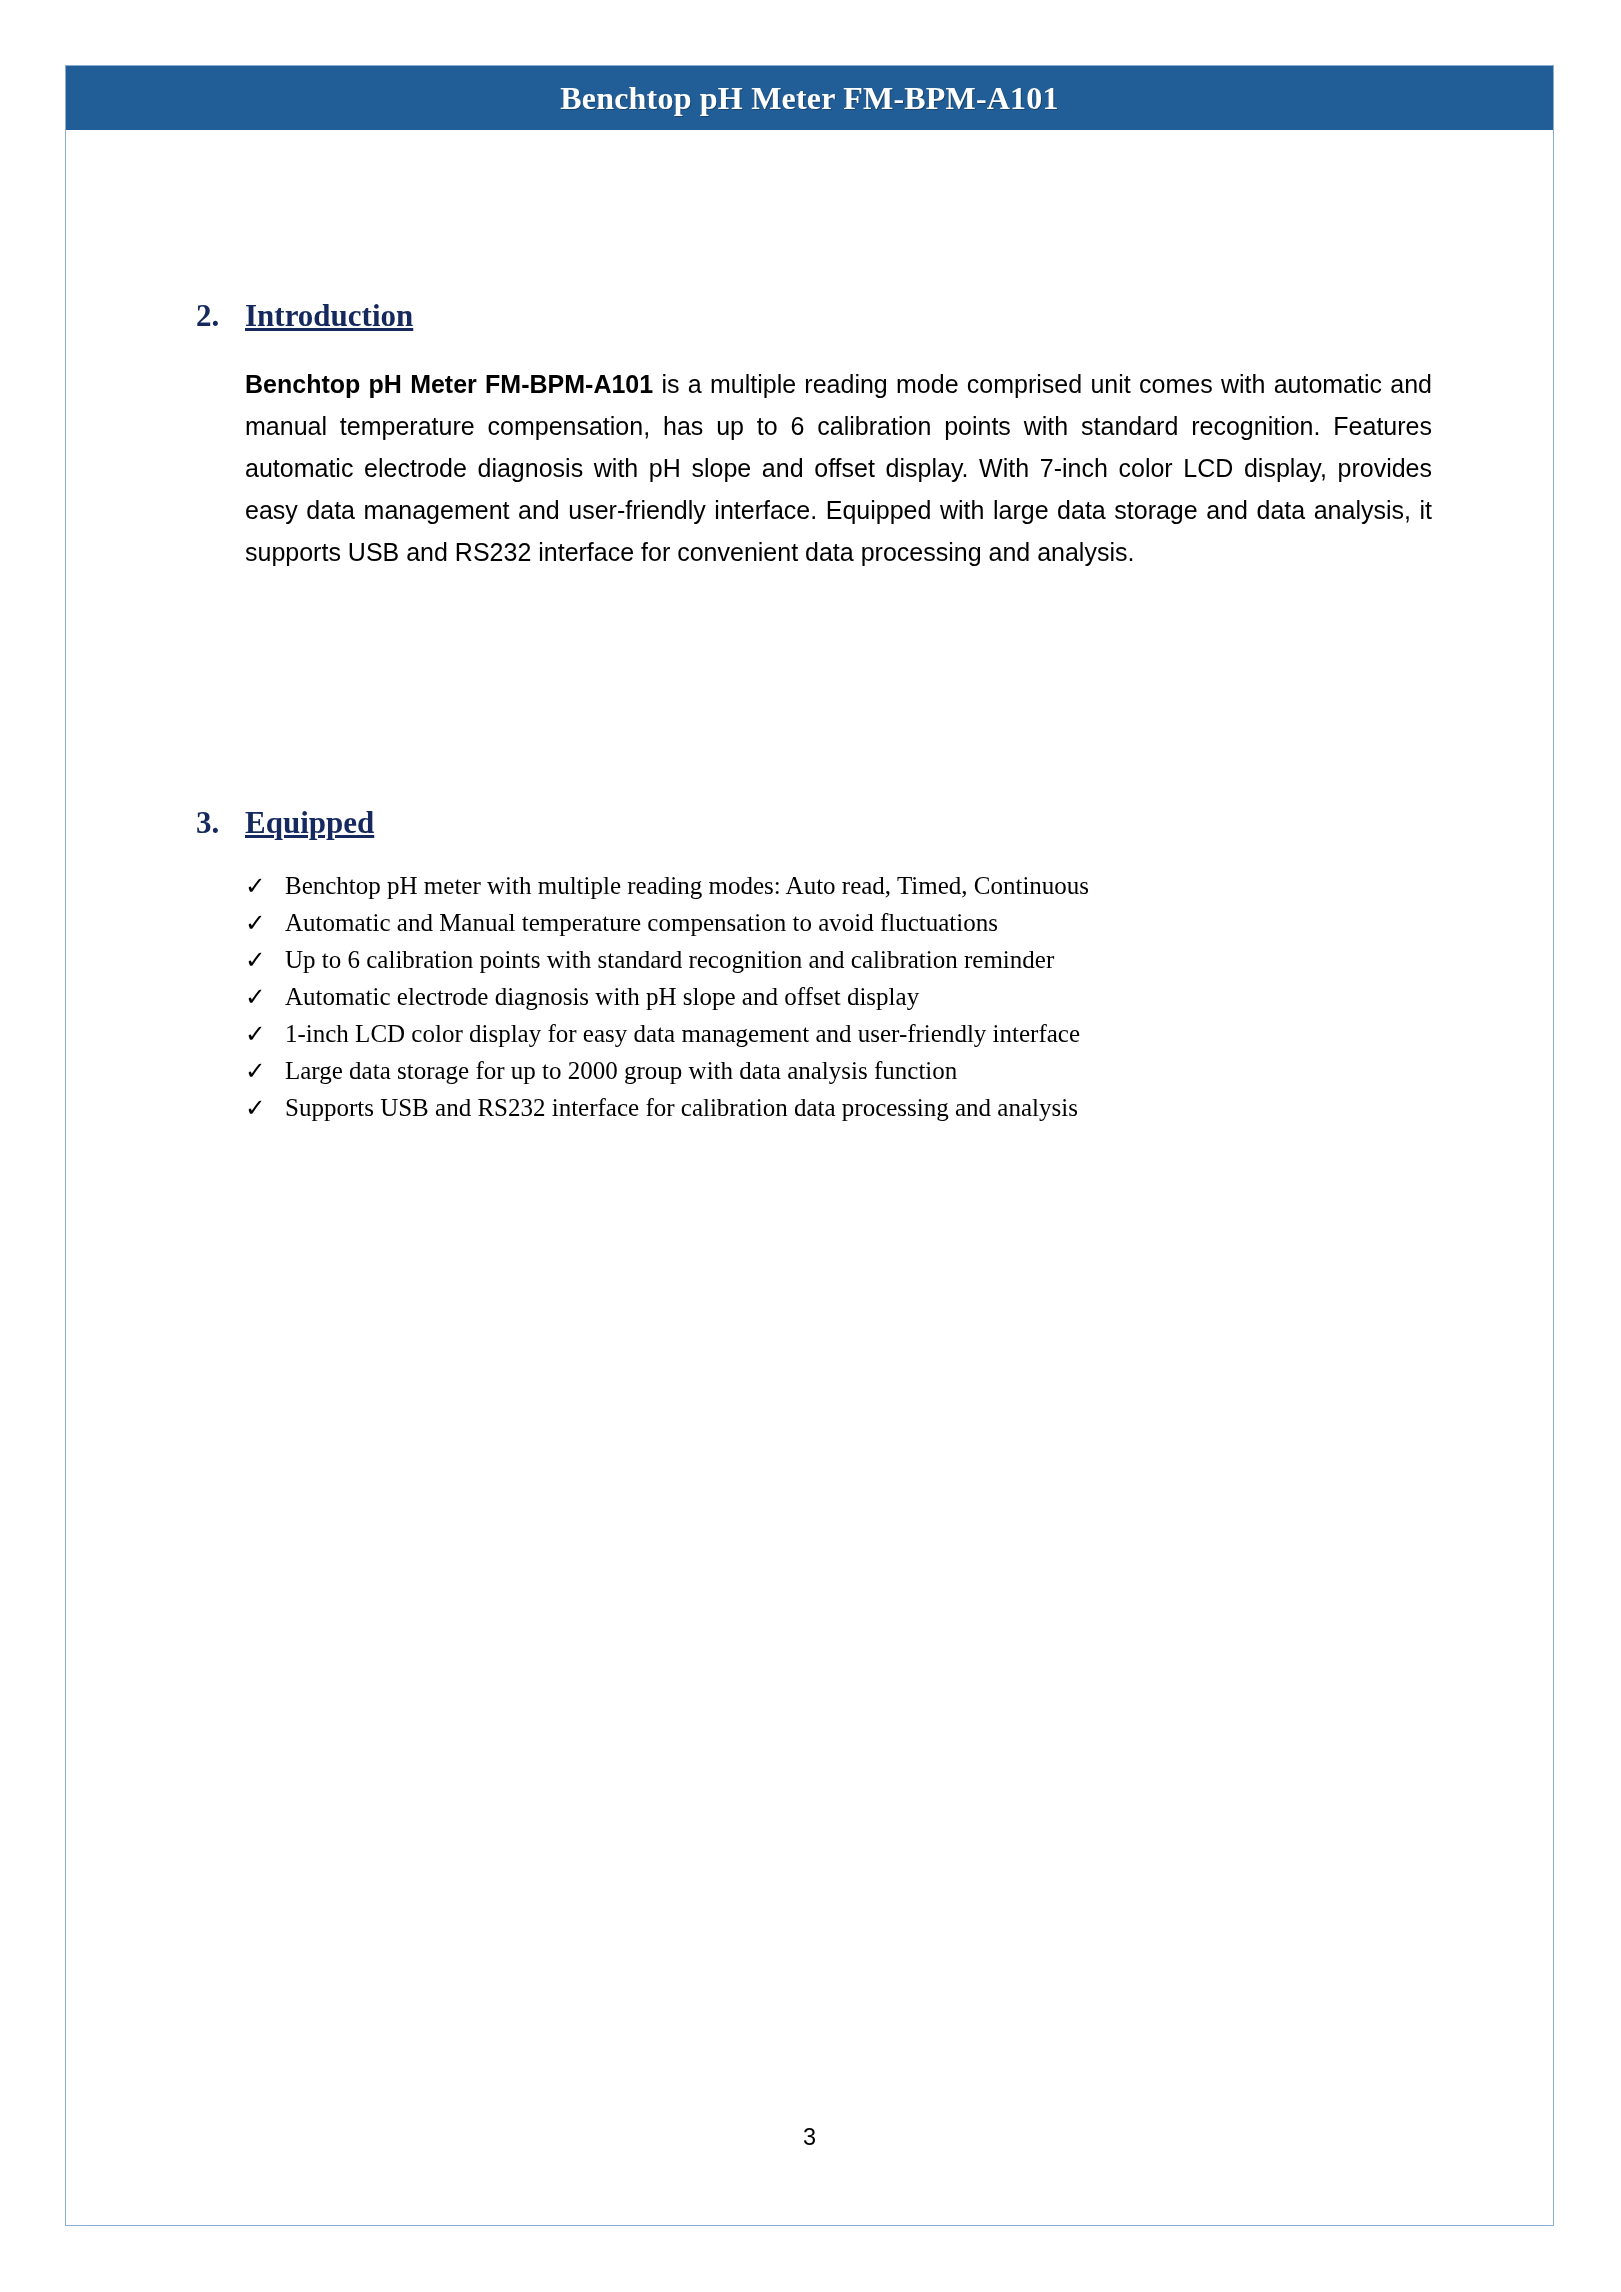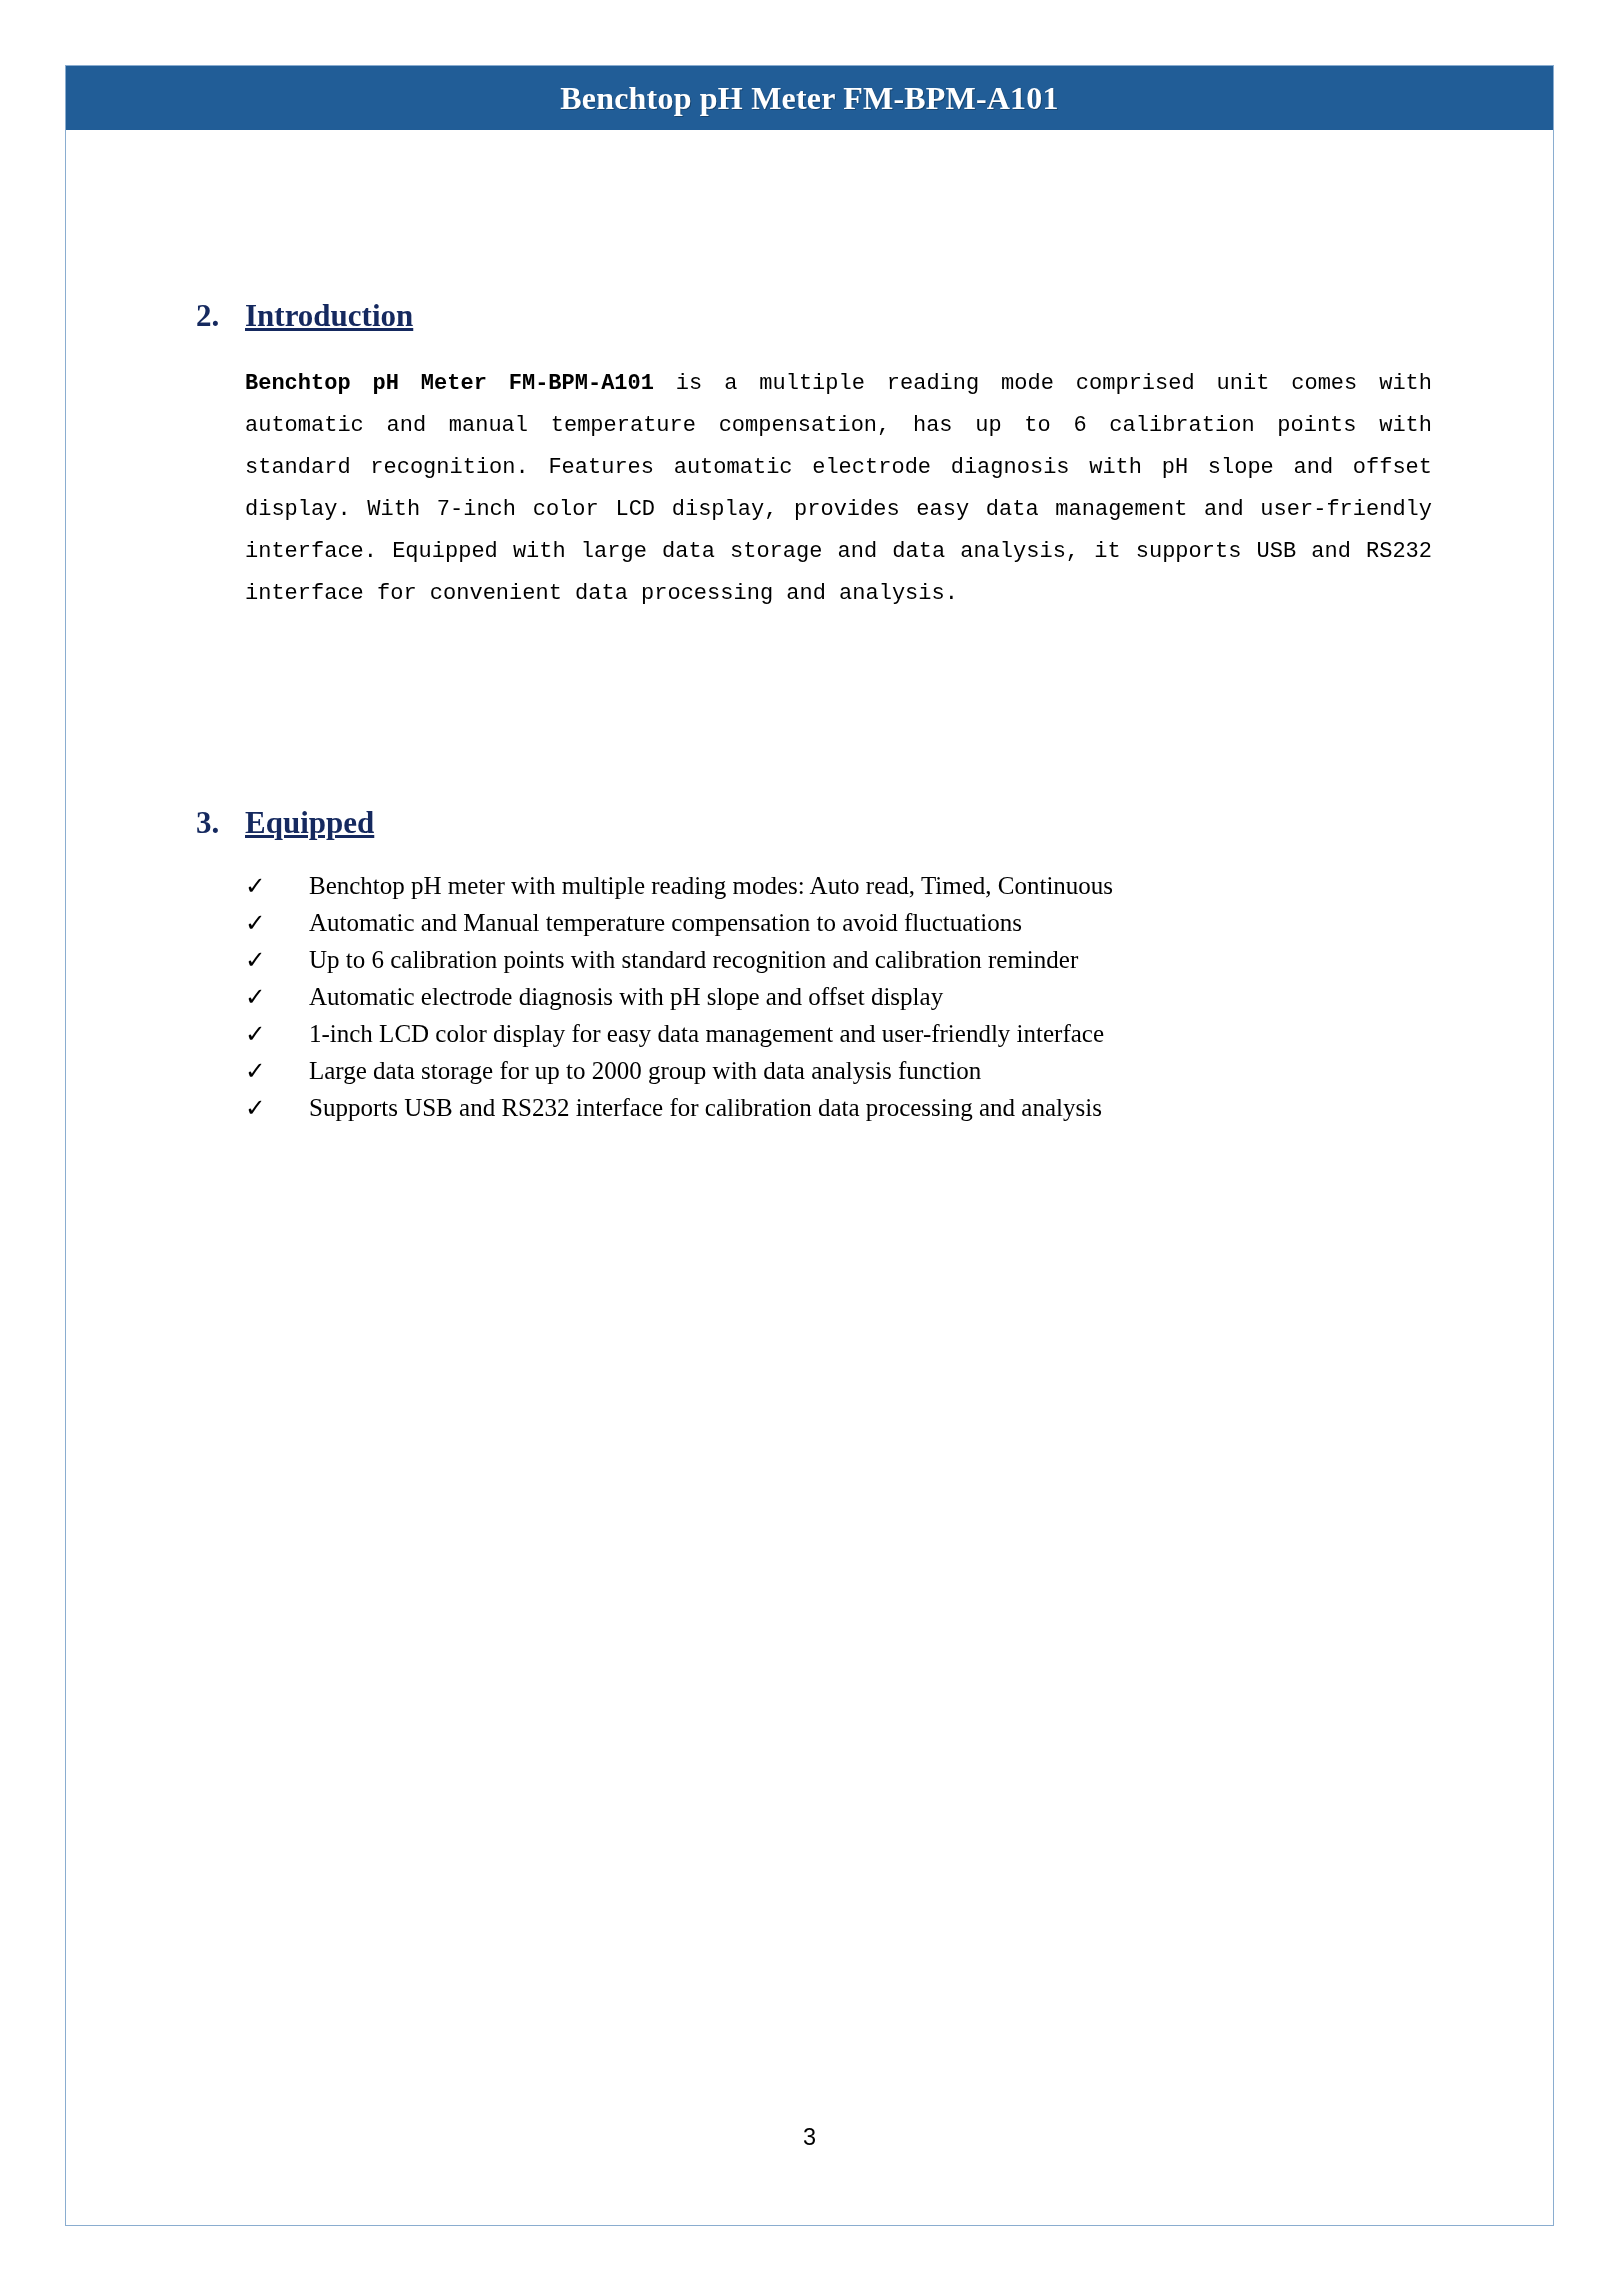--- a/index.html
+++ b/index.html
@@ -82,24 +82,24 @@
     flex: 0 0 auto;
   }
   .section-heading .sec-title { flex: 0 1 auto; text-decoration: underline; }
 
   .body-paragraph {
     margin: 29px 0 0 0;
     margin-left: 179px;
     width: 1187px;
     text-align: justify;
     text-justify: inter-word;
-    font-size: 22px;
+    font-size: 25px;
     line-height: 42px;
     color: #000000;
-    font-family: Liberation Mono, monospace;
+    font-family: Liberation Sans, sans-serif;
   }
   .body-paragraph .lead { font-weight: bold; }
 
   
   .feature-list {
     margin: 0;
     padding: 0;
     list-style: none;
     margin-left: 179px;
     margin-top: 25.5px;
@@ -115,21 +115,21 @@
     white-space: nowrap;
   }
   .feature-list li .check {
     flex: 0 0 auto;
     width: 40px;
     font-size: 24.5px;
     line-height: 37px;
     color: #000000;
     font-family: "DejaVu Sans", sans-serif;
   }
-  .feature-list li .feature-text { flex: 1 1 auto; margin-left: 24px; }
+  .feature-list li .feature-text { flex: 1 1 auto; }
 
   
   #page-number {
     position: absolute;
     left: 0;
     top: 1995px;
     width: 1487px;
     text-align: center;
     font-family: "Liberation Sans", "DejaVu Sans", sans-serif;
     font-size: 23.5px;

